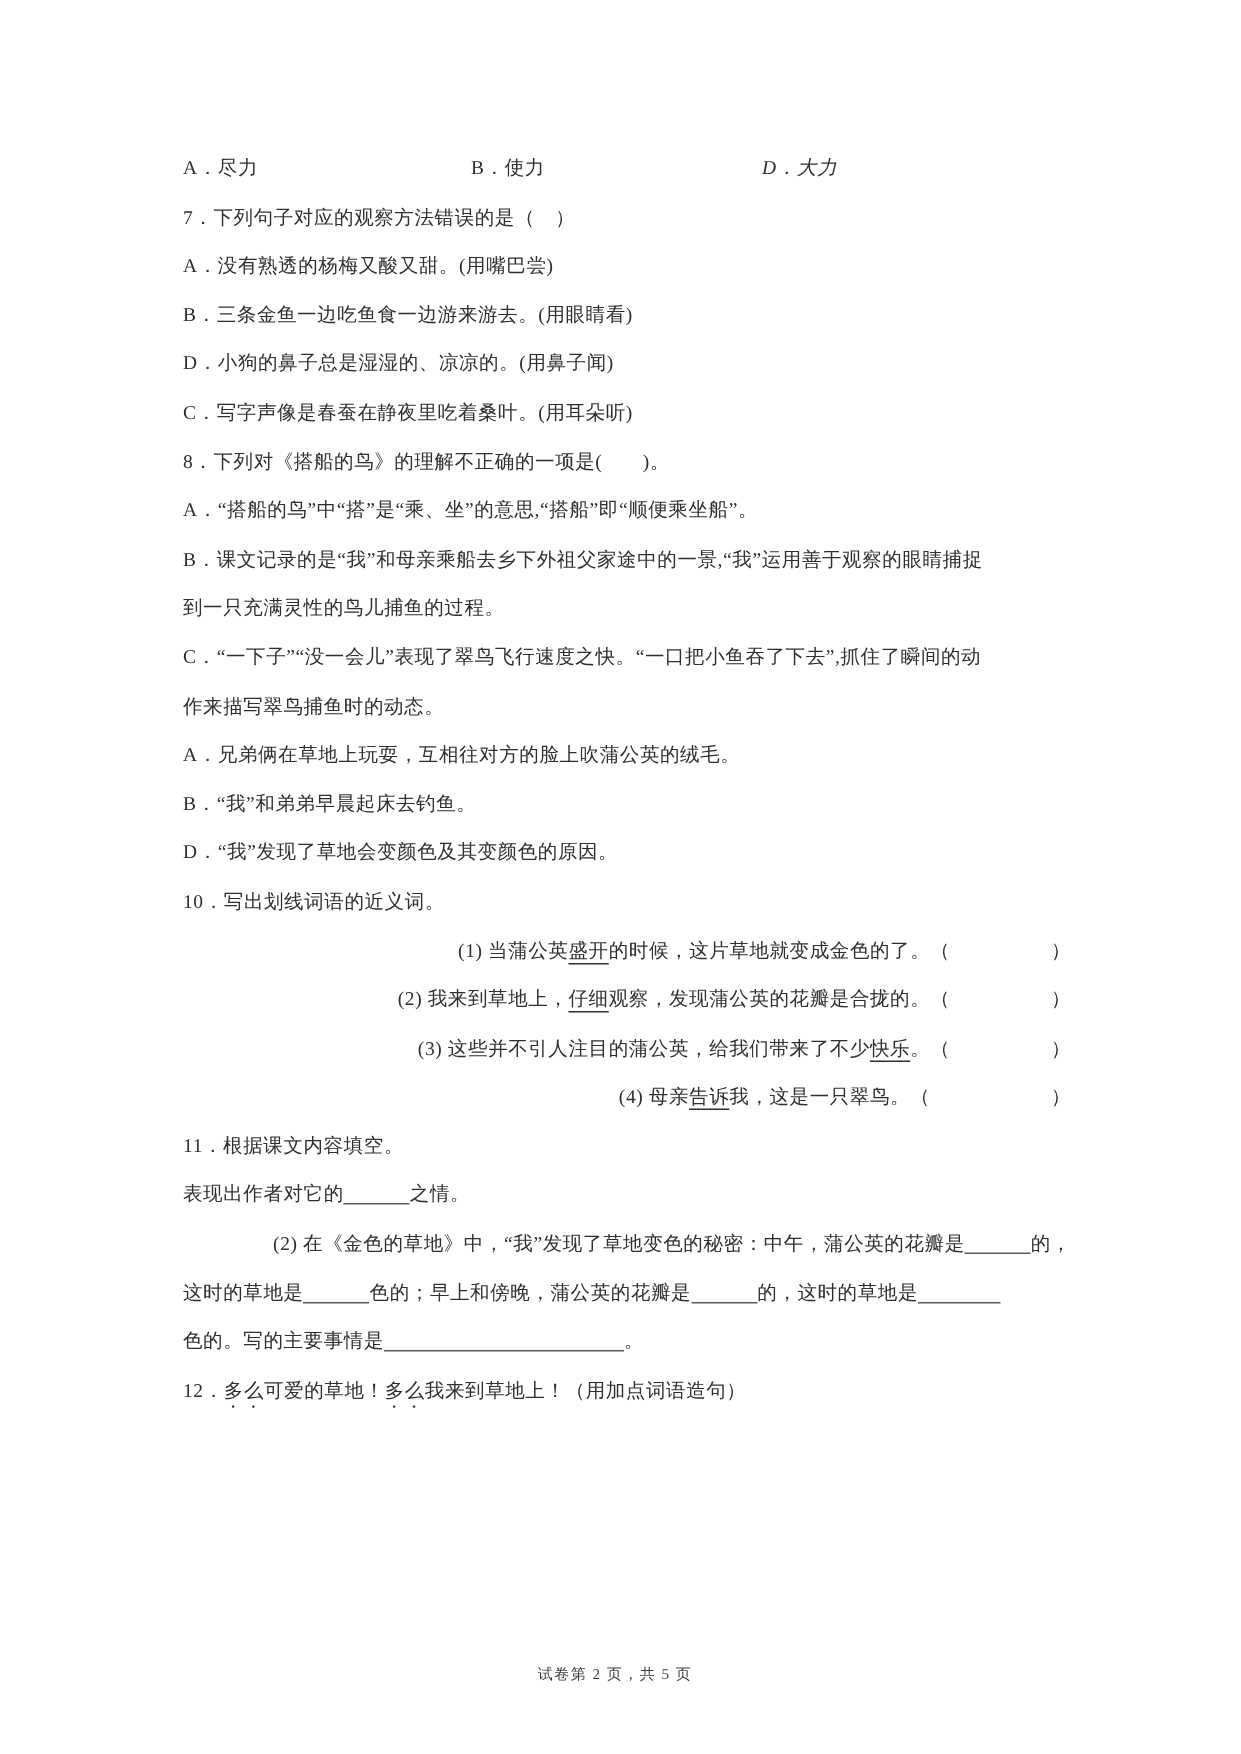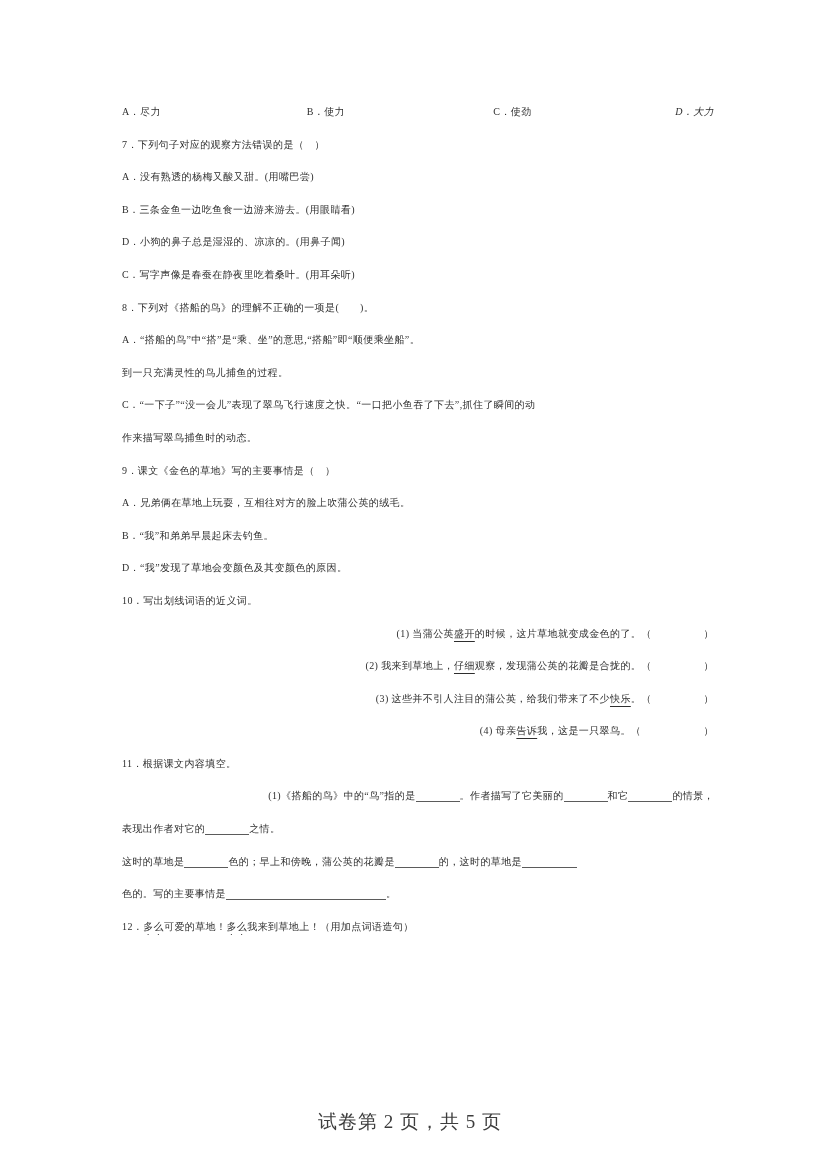--- a/index.html
+++ b/index.html
@@ -15,21 +15,21 @@
   }
   .content {
     position:absolute;
     left:122px;
     top:96px;
     width:592px;
   }
   .line {
     height:32.6px;
     line-height:32.6px;
-    font-size:10px;
+    font-size:13px;
     white-space:nowrap;
     letter-spacing:0.4px;
     gap:45px;
   }
   .line.indent { padding-left:5px;text-align:right; }
   .options4 { display:flex; }
   .opt-col { display:inline-block; width:147px; }
   .opt-col:nth-child(2) { width:149px; }
   .opt-col:nth-child(3) { width:144px; }
   .opt-col:last-child { width:auto;font-style:italic; }
@@ -48,56 +48,55 @@
     -webkit-text-emphasis:filled dot #2e2e2e;
     text-emphasis-position:under right;
     -webkit-text-emphasis-position:under;
   }
   .footer {
     position:absolute;
     left:0;
     right:7px;
     top:1109px;
     text-align:center;
-    font-size:19px;
+    font-size:10px;
     color:#3d3d3d;
     letter-spacing:1px;
   }
 </style>
 </head>
 <body>
 
 <div class="page">
   <div class="content">
       <div class="line options4">
         <span class="opt-col">A．尽力</span>
         <span class="opt-col">B．使力</span>
-        <span class="opt-col">C．使劲</span>
         <span class="opt-col">D．大力</span>
       </div>
       <div class="line"><span>7．下列句子对应的观察方法错误的是（　）</span></div>
       <div class="line"><span>A．没有熟透的杨梅又酸又甜。(用嘴巴尝)</span></div>
       <div class="line"><span>B．三条金鱼一边吃鱼食一边游来游去。(用眼睛看)</span></div>
       <div class="line"><span>D．小狗的鼻子总是湿湿的、凉凉的。(用鼻子闻)</span></div>
       <div class="line"><span>C．写字声像是春蚕在静夜里吃着桑叶。(用耳朵听)</span></div>
       <div class="line"><span>8．下列对《搭船的鸟》的理解不正确的一项是(　　)。</span></div>
       <div class="line"><span>A．“搭船的鸟”中“搭”是“乘、坐”的意思,“搭船”即“顺便乘坐船”。</span></div>
+      <div class="line"><span>B．课文记录的是“我”和母亲乘船去乡下外祖父家途中的一景,“我”运用善于观察的眼睛捕捉</span></div>
       <div class="line"><span>到一只充满灵性的鸟儿捕鱼的过程。</span></div>
       <div class="line"><span>C．“一下子”“没一会儿”表现了翠鸟飞行速度之快。“一口把小鱼吞了下去”,抓住了瞬间的动</span></div>
       <div class="line"><span>作来描写翠鸟捕鱼时的动态。</span></div>
-      <div class="line"><span>9．课文《金色的草地》写的主要事情是（　）</span></div>
       <div class="line"><span>A．兄弟俩在草地上玩耍，互相往对方的脸上吹蒲公英的绒毛。</span></div>
       <div class="line"><span>B．“我”和弟弟早晨起床去钓鱼。</span></div>
       <div class="line"><span>D．“我”发现了草地会变颜色及其变颜色的原因。</span></div>
       <div class="line"><span>10．写出划线词语的近义词。</span></div>
       <div class="line indent"><span>(1) 当蒲公英</span><span class="uword">盛开</span><span>的时候，这片草地就变成金色的了。（　　　　　）</span></div>
       <div class="line indent"><span>(2) 我来到草地上，</span><span class="uword">仔细</span><span>观察，发现蒲公英的花瓣是合拢的。（　　　　　）</span></div>
       <div class="line indent"><span>(3) 这些并不引人注目的蒲公英，给我们带来了不少</span><span class="uword">快乐</span><span>。（　　　　　）</span></div>
       <div class="line indent"><span>(4) 母亲</span><span class="uword">告诉</span><span>我，这是一只翠鸟。（　　　　　　）</span></div>
       <div class="line"><span>11．根据课文内容填空。</span></div>
-      <div class="line indent"><span>(1)《搭船的鸟》中的“鸟”指的是</span><span class="blank" style="width: 44px;"></span><span>。作者描写了它美丽的</span><span class="blank" style="width: 44px;"></span><span>和它</span><span class="blank" style="width: 44px;"></span><span>的情景，</span></div>
       <div class="line"><span>表现出作者对它的</span><span class="blank" style="width: 44px;"></span><span>之情。</span></div>
+      <div class="line indent"><span>(2) 在《金色的草地》中，“我”发现了草地变色的秘密：中午，蒲公英的花瓣是</span><span class="blank" style="width: 44px;"></span><span>的，</span></div>
       <div class="line"><span>这时的草地是</span><span class="blank" style="width: 44px;"></span><span>色的；早上和傍晚，蒲公英的花瓣是</span><span class="blank" style="width: 44px;"></span><span>的，这时的草地是</span><span class="blank" style="width: 55px;"></span></div>
       <div class="line"><span>色的。写的主要事情是</span><span class="blank" style="width: 160px;"></span><span>。</span></div>
       <div class="line"><span>12．</span><span class="dotted">多么</span><span>可爱的草地！</span><span class="dotted">多么</span><span>我来到草地上！（用加点词语造句）</span></div>
     </div>
   <div class="footer">试卷第 2 页，共 5 页</div>
 </div>
 
 </body></html>

